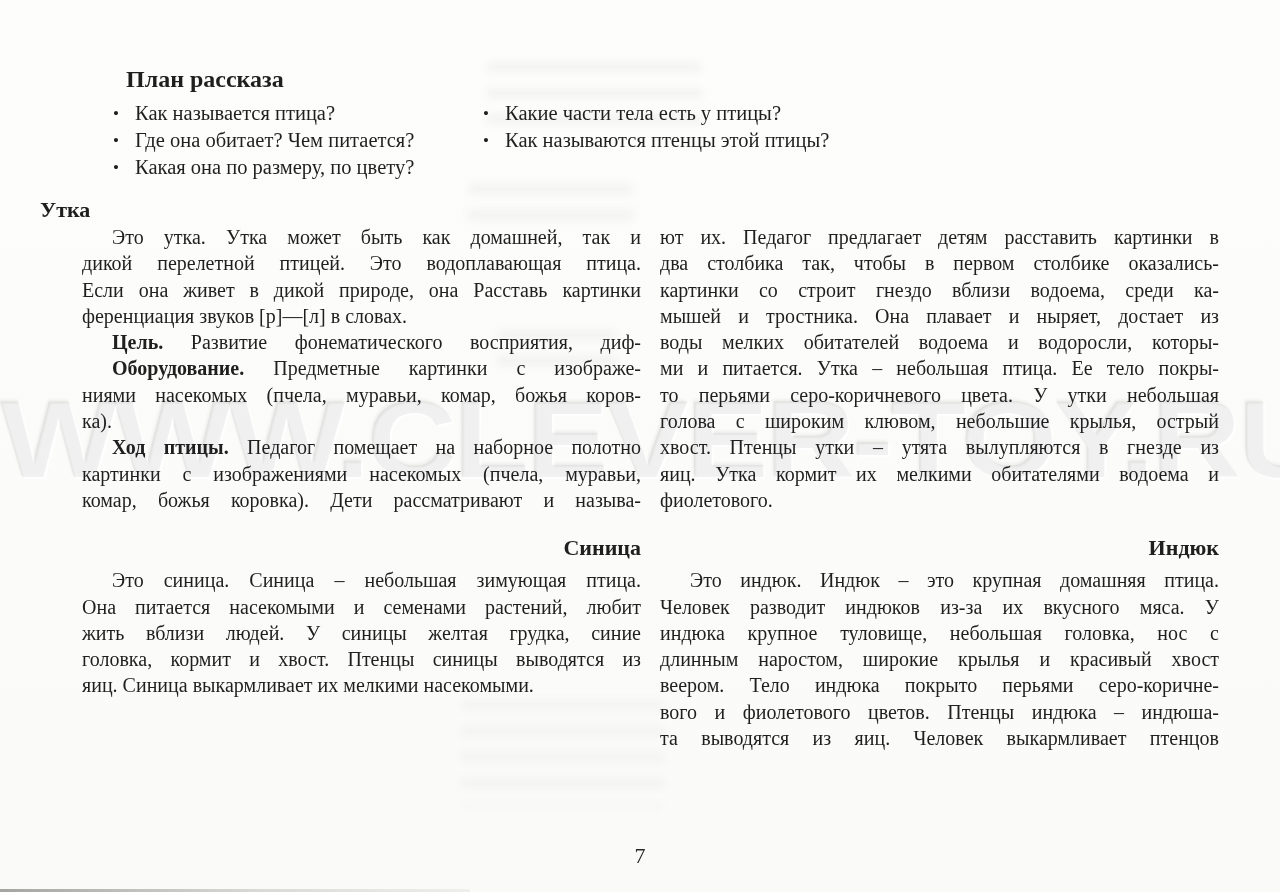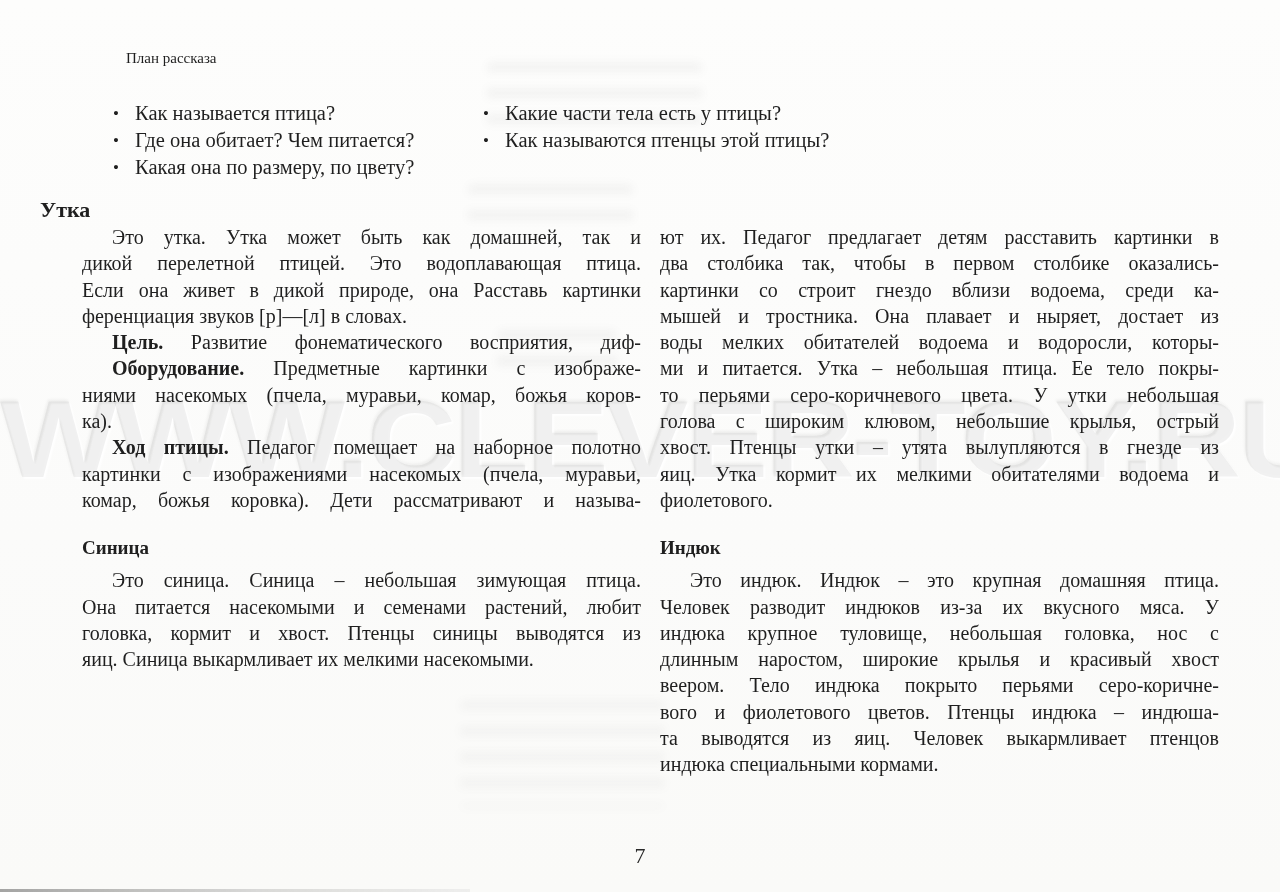--- a/index.html
+++ b/index.html
@@ -38,22 +38,22 @@
     font-size:124px;
     letter-spacing:-3px;
     white-space:nowrap;
     transform:scaleY(0.88);
     color:rgba(90,90,90,0.085);
     text-shadow:2px 3px 2px rgba(255,255,255,0.9), -1px -2px 3px rgba(0,0,0,0.05);
     pointer-events:none;
     text-align:center;
   }
   .plan-title{
-    position:absolute;left:126px;top:50px;
-    font-size:15px;font-weight:normal;
+    position:absolute;left:126px;top:66px;
+    font-size:24px;font-weight:bold;
   }
   .bullets{
     position:absolute;top:100px;
     font-size:20.5px;line-height:27px;
   }
   .bullets-left{left:113px;width:370px;}
   .bullets-right{left:483px;width:470px;}
   .bullet-item{display:flex;}
   .bullet-item .dot{width:22px;flex:0 0 22px;font-size:17px;}
   .main-heading{
@@ -72,21 +72,21 @@
     text-align:justify;
     text-align-last:justify;
     overflow:hidden;
     white-space:normal;
   }
   .ln.last{text-align-last:left;}
   .ln.indent{text-indent:30px;}
   .ln b{font-weight:bold;}
   .para{margin:0;}
   .col-heading{
-    text-align:left;font-size:19px;font-weight:bold;
+    text-align:right;font-size:22px;font-weight:bold;
     line-height:28px;margin:21px 0 5px 0;
   }
   .pagenum{
     position:absolute;left:0;top:843px;width:1280px;
     text-align:center;font-size:22px;color:#2a2a2a;
   }
   .bottom-edge{
     position:absolute;left:0;bottom:0;width:470px;height:3px;
     background:linear-gradient(90deg,rgba(60,60,60,.45),rgba(120,120,120,.25) 55%,rgba(160,160,160,.12));
     filter:blur(.6px);
@@ -149,20 +149,21 @@
         </div>
         <div class="para">
           <div class="ln indent"><b>Ход птицы.</b> Педагог помещает на наборное полотно</div>
           <div class="ln">картинки с изображениями насекомых (пчела, муравьи,</div>
           <div class="ln">комар, божья коровка). Дети рассматривают и называ-</div>
         </div>
         <div class="col-heading">Синица</div>
         <div class="para">
           <div class="ln indent">Это синица. Синица – небольшая зимующая птица.</div>
           <div class="ln">Она питается насекомыми и семенами растений, любит</div>
+          <div class="ln">жить вблизи людей. У синицы желтая грудка, синие</div>
           <div class="ln">головка, кормит и хвост. Птенцы синицы выводятся из</div>
           <div class="ln last">яиц. Синица выкармливает их мелкими насекомыми.</div>
         </div>
       </div>
     <div class="col" id="col-right">
         <div class="para">
           <div class="ln">ют их. Педагог предлагает детям расставить картинки в</div>
           <div class="ln">два столбика так, чтобы в первом столбике оказались-</div>
           <div class="ln">картинки со строит гнездо вблизи водоема, среди ка-</div>
           <div class="ln">мышей и тростника. Она плавает и ныряет, достает из</div>
@@ -176,20 +177,19 @@
         </div>
         <div class="col-heading">Индюк</div>
         <div class="para">
           <div class="ln indent">Это индюк. Индюк – это крупная домашняя птица.</div>
           <div class="ln">Человек разводит индюков из-за их вкусного мяса. У</div>
           <div class="ln">индюка крупное туловище, небольшая головка, нос с</div>
           <div class="ln">длинным наростом, широкие крылья и красивый хвост</div>
           <div class="ln">веером. Тело индюка покрыто перьями серо-коричне-</div>
           <div class="ln">вого и фиолетового цветов. Птенцы индюка – индюша-</div>
           <div class="ln">та выводятся из яиц. Человек выкармливает птенцов</div>
-          <div class="ln last">индюка специальными кормами.</div>
         </div>
       </div>
   </div>
 
   <div class="pagenum">7</div>
   <div class="bottom-edge"></div>
 </div>
 
 </body></html>

